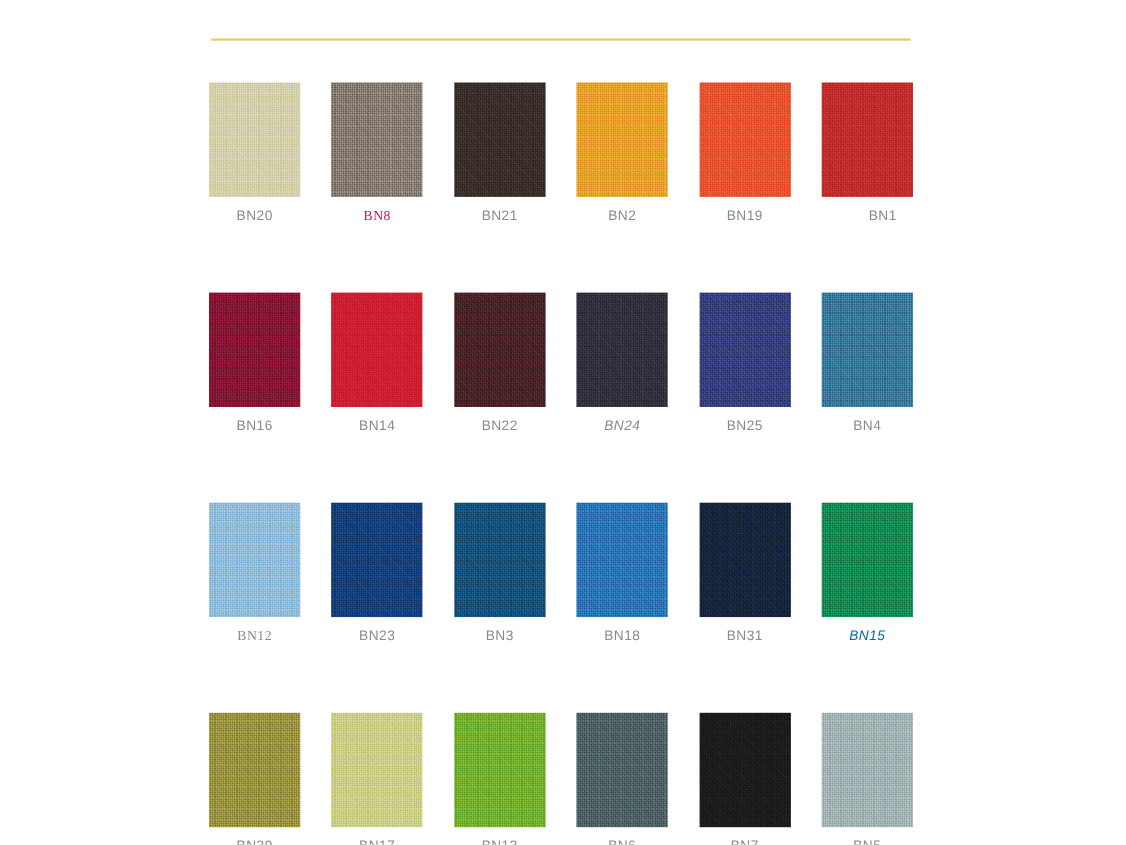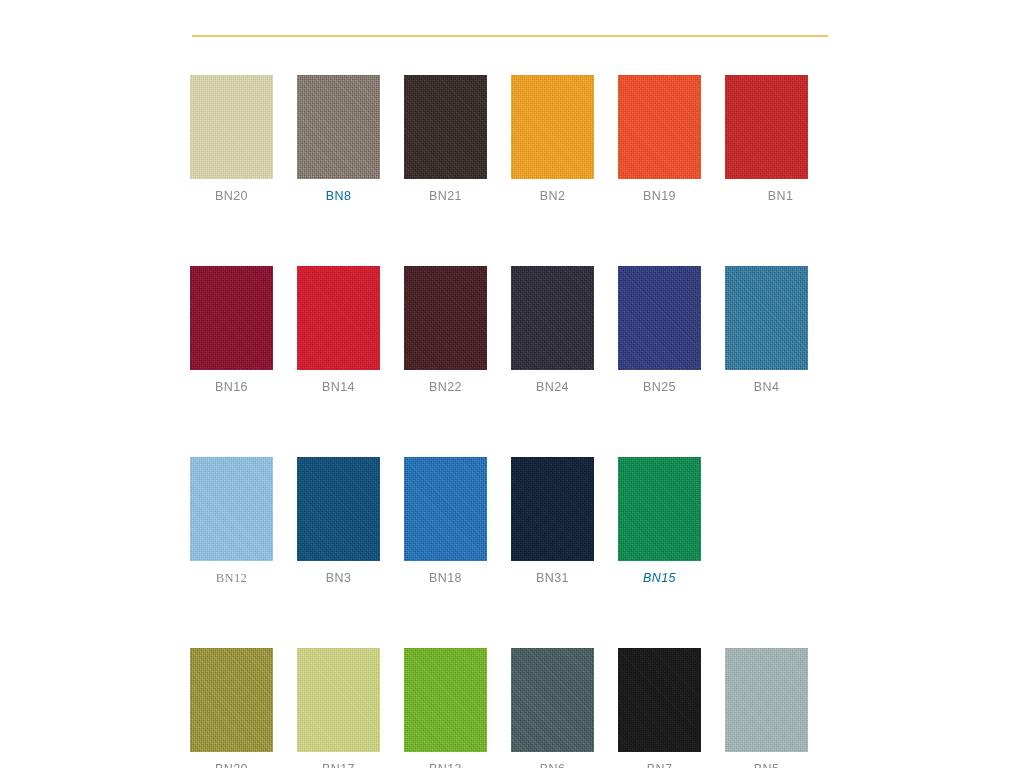--- a/index.html
+++ b/index.html
@@ -49,21 +49,21 @@
 
   
   #swatch-grid {
     position: absolute;
     left: 190px;
     top: 75px;
     width: 640px;
   }
   .swatch-row {
     display: flex;
-    justify-content: flex-start;
+    justify-content: space-between;
     margin-bottom: 0;
   }
   .swatch-cell {
     width: 83px;
     margin-right: 24px;
     display: flex;
     flex-direction: column;
     align-items: center;
   }
   .swatch-cell:last-child { margin-right: 0; }
@@ -124,21 +124,21 @@
   </div>
 
   <div id="swatch-grid">
       <div class="swatch-row">
         <div class="swatch-cell">
           <div class="swatch-chip" style="background-color: rgb(213, 210, 173);"></div>
           <div class="swatch-label" style="color: rgb(138, 138, 138);">BN20</div>
         </div>
         <div class="swatch-cell">
           <div class="swatch-chip" style="background-color: rgb(134, 124, 113);"></div>
-          <div class="swatch-label" style="color: #0369a1;">BN8</div>
+          <div class="swatch-label" style="color: #be185d; font-family: Liberation Serif, serif;">BN8</div>
         </div>
         <div class="swatch-cell">
           <div class="swatch-chip" style="background-color: rgb(58, 47, 42);"></div>
           <div class="swatch-label" style="color: rgb(138, 138, 138);">BN21</div>
         </div>
         <div class="swatch-cell">
           <div class="swatch-chip" style="background-color: rgb(232, 160, 41);"></div>
           <div class="swatch-label" style="color: rgb(138, 138, 138);">BN2</div>
         </div>
         <div class="swatch-cell">
@@ -159,38 +159,42 @@
         <div class="swatch-cell">
           <div class="swatch-chip" style="background-color: rgb(207, 31, 51);"></div>
           <div class="swatch-label" style="color: rgb(138, 138, 138);">BN14</div>
         </div>
         <div class="swatch-cell">
           <div class="swatch-chip" style="background-color: rgb(74, 35, 39);"></div>
           <div class="swatch-label" style="color: rgb(138, 138, 138);">BN22</div>
         </div>
         <div class="swatch-cell">
           <div class="swatch-chip" style="background-color: rgb(51, 48, 62);"></div>
-          <div class="swatch-label" style="color: rgb(138, 138, 138);">BN24</div>
+          <div class="swatch-label" style="color: rgb(138, 138, 138); font-style: italic;">BN24</div>
         </div>
         <div class="swatch-cell">
           <div class="swatch-chip" style="background-color: rgb(53, 63, 125);"></div>
           <div class="swatch-label" style="color: rgb(138, 138, 138);">BN25</div>
         </div>
         <div class="swatch-cell">
           <div class="swatch-chip" style="background-color: rgb(58, 123, 158);"></div>
           <div class="swatch-label" style="color: rgb(138, 138, 138);">BN4</div>
         </div>
       </div>
       <div class="row-gap"></div>
       <div class="swatch-row">
         <div class="swatch-cell">
           <div class="swatch-chip" style="background-color: rgb(146, 190, 220);"></div>
           <div class="swatch-label" style="color: rgb(138, 138, 138); font-family: Liberation Serif, serif;">BN12</div>
         </div>
         <div class="swatch-cell">
+          <div class="swatch-chip" style="background-color: rgb(22, 64, 122);"></div>
+          <div class="swatch-label" style="color: rgb(138, 138, 138);">BN23</div>
+        </div>
+        <div class="swatch-cell">
           <div class="swatch-chip" style="background-color: rgb(22, 82, 122);"></div>
           <div class="swatch-label" style="color: rgb(138, 138, 138);">BN3</div>
         </div>
         <div class="swatch-cell">
           <div class="swatch-chip" style="background-color: rgb(42, 115, 181);"></div>
           <div class="swatch-label" style="color: rgb(138, 138, 138);">BN18</div>
         </div>
         <div class="swatch-cell">
           <div class="swatch-chip" style="background-color: rgb(21, 36, 58);"></div>
           <div class="swatch-label" style="color: rgb(138, 138, 138);">BN31</div>

